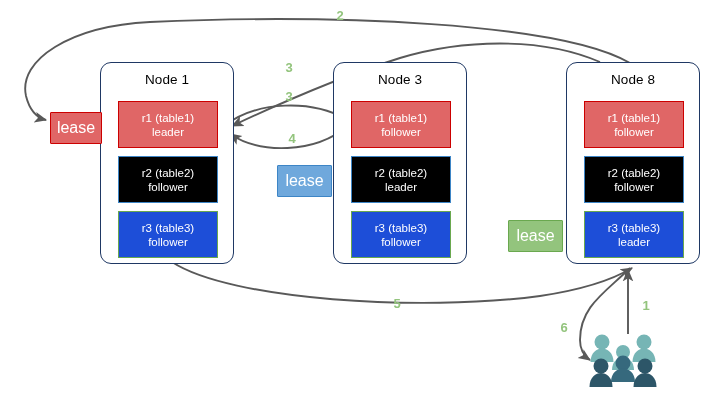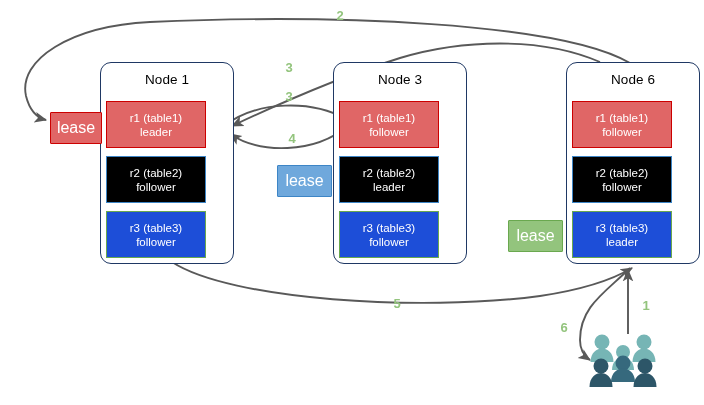--- a/index.html
+++ b/index.html
@@ -33,21 +33,21 @@
   .node-title {
     text-align: center;
     font-size: 13.5px;
     font-weight: normal;
     color: #000000;
     margin-top: 9px;
     letter-spacing: 0.1px;
   }
   .replica {
     position: absolute;
-    left: 5px;
+    left: 17px;
     width: 100px;
     height: 47px;
     border-radius: 0;
     box-sizing: border-box;
     display: flex;
     flex-direction: column;
     align-items: center;
     justify-content: center;
     color: #ffffff;
     font-size: 11.5px;
@@ -138,21 +138,21 @@
       <span class="ln">r2 (table2)</span>
       <span class="ln">leader</span>
     </div>
     <div class="replica rep-green" style="top:148px;">
       <span class="ln">r3 (table3)</span>
       <span class="ln">follower</span>
     </div>
   </div>
 
   <div class="node-box" style="left:566px; top:62px; width:134px; height:202px;">
-    <div class="node-title">Node 6</div>
+    <div class="node-title">Node 8</div>
     <div class="replica rep-red" style="top:38px;">
       <span class="ln">r1 (table1)</span>
       <span class="ln">follower</span>
     </div>
     <div class="replica rep-blue" style="top:93px;">
       <span class="ln">r2 (table2)</span>
       <span class="ln">follower</span>
     </div>
     <div class="replica rep-green" style="top:148px;">
       <span class="ln">r3 (table3)</span>

